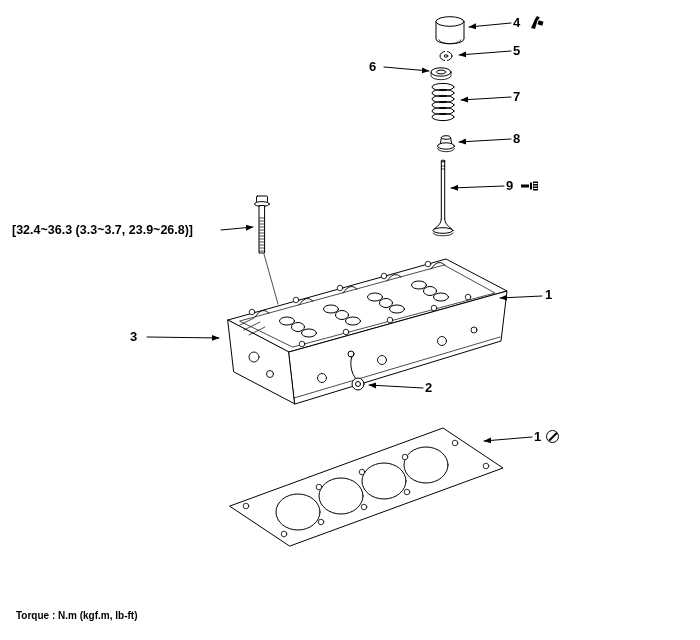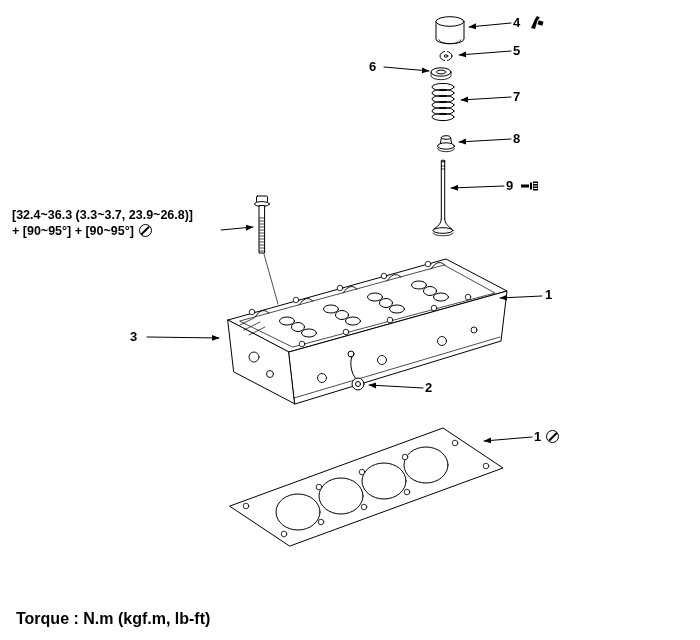--- a/index.html
+++ b/index.html
@@ -1,21 +1,21 @@
 <!DOCTYPE html>
 <html><head>
 <meta charset="utf-8">
 <style>
   html,body{margin:0;padding:0;background:#fff;}
   .stage{position:relative;width:700px;height:640px;background:#ffffff;overflow:hidden;
          font-family:"Liberation Sans",sans-serif;color:#000;}
   .art{position:absolute;left:0;top:0;}
   .callout{position:absolute;font-weight:700;font-size:13px;line-height:14px;color:#000;white-space:nowrap;}
   .torque-spec{position:absolute;font-weight:700;font-size:12.5px;line-height:16px;color:#000;white-space:nowrap;}
-  .footer-note{position:absolute;font-weight:700;font-size:16px;color:#000;white-space:nowrap;}
+  .footer-note{position:absolute;font-weight:700;font-size:10px;color:#000;white-space:nowrap;}
   .no-reuse{display:inline-block;width:11px;height:11px;border:1.6px solid #000;border-radius:50%;
             position:relative;vertical-align:-2px;margin-left:5px;}
   .no-reuse::after{content:"";position:absolute;left:50%;top:-0.5px;width:1.6px;height:11px;
             background:#000;transform:translateX(-50%) rotate(45deg);}
   .sst{position:absolute;display:inline-block;line-height:0;}
 </style>
 </head>
 <body>
 
 <div class="stage">
@@ -217,22 +217,19 @@
       <rect x="9" y="6" width="5" height="4" fill="#000" transform="rotate(18 11.5 8)"></rect>
     </svg>
   </span>
   <span class="sst" style="left:521px;top:180px">
     <svg width="17" height="12" viewBox="0 0 17 12">
       <path d="M0,4.5 h8 v3 h-8 z M9,2.5 h2 v7 h-2 z M12,1.5 h5 v9 h-5 z" fill="#000"></path>
       <path d="M12.5,3.5 h4 M12.5,6 h4 M12.5,8.5 h4" stroke="#fff" stroke-width="1"></path>
     </svg>
   </span>
 
-  <div class="torque-spec" style="left:12px;top:207px">
+  <div class="torque-spec" style="left:12px;top:222px">
     <div>[32.4~36.3 (3.3~3.7, 23.9~26.8)]</div>
-    <div>
-      <span>+ [90~95°] + [90~95°]</span><span class="no-reuse"></span>
-    </div>
   </div>
 
   <div class="footer-note" style="left:16px;top:610px">Torque : N.m (kgf.m, lb-ft)</div>
 
 </div>
 
 </body></html>

